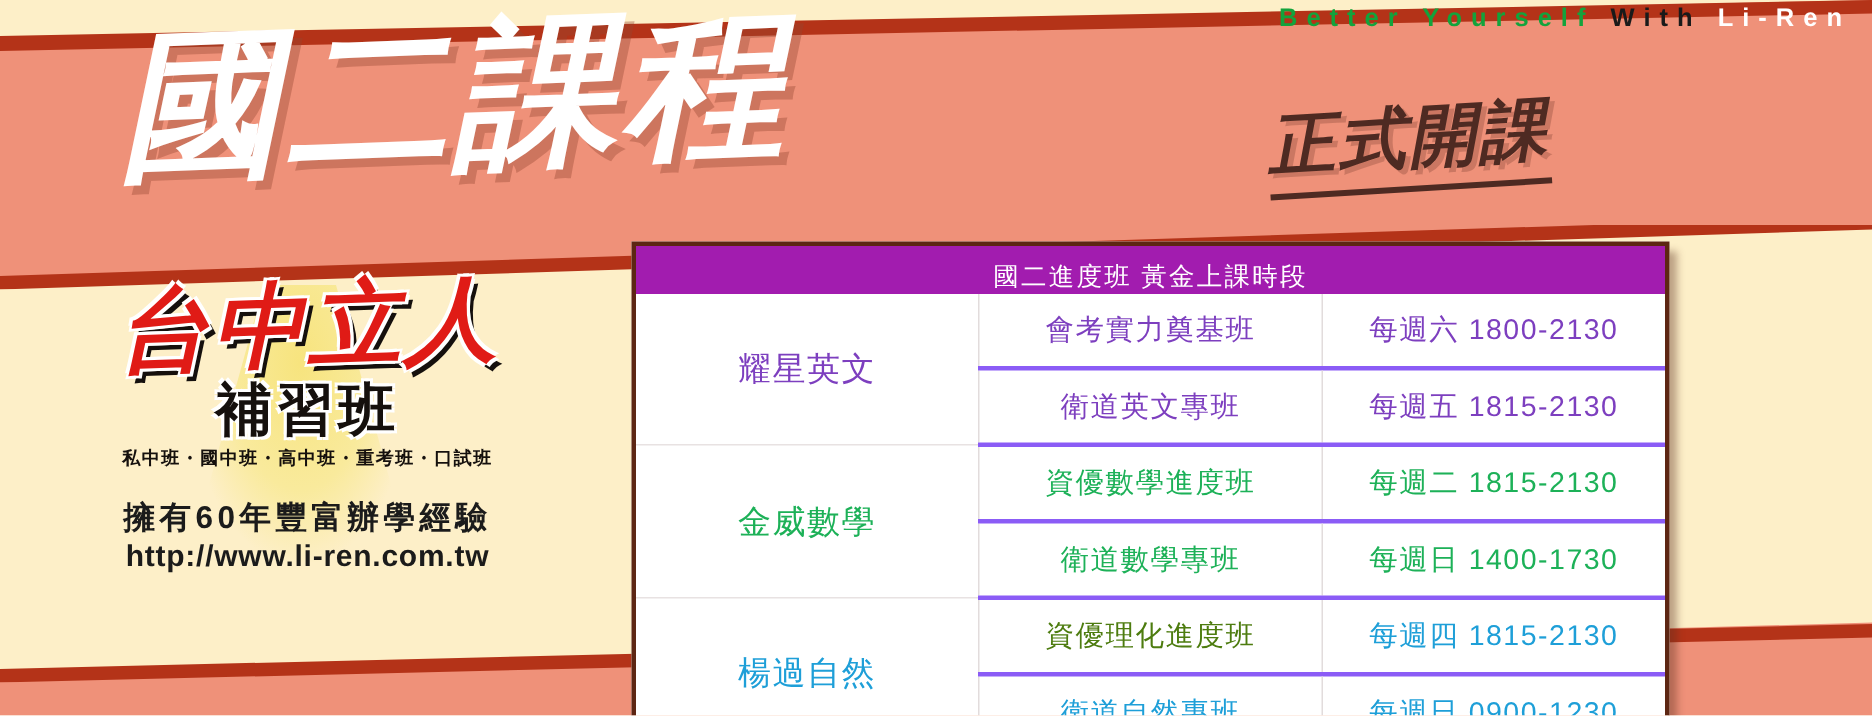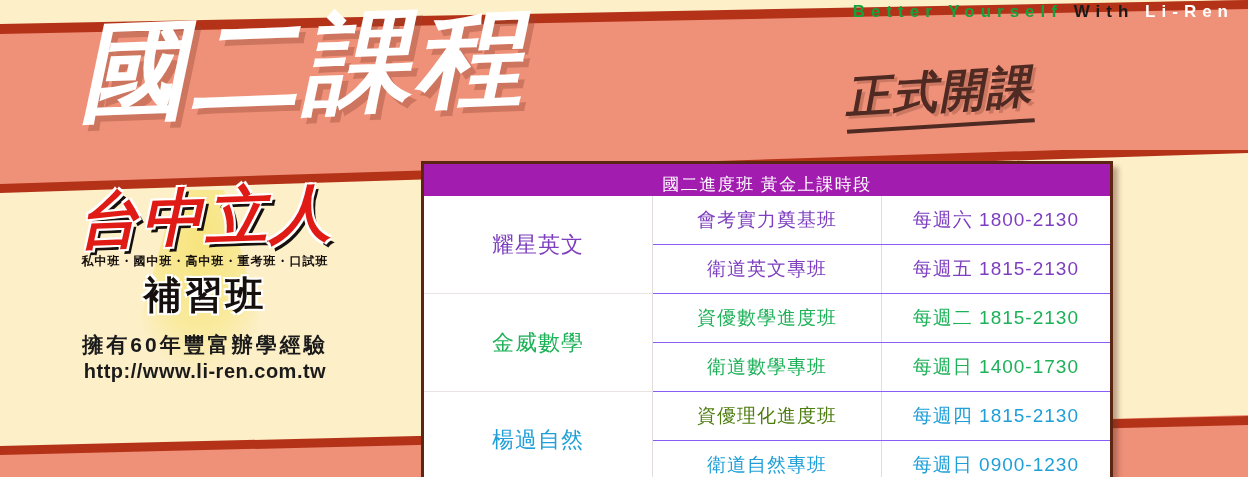--- a/index.html
+++ b/index.html
@@ -208,21 +208,21 @@
     letter-spacing: 1.5px;
     padding: 9px 0 0;
     text-align: center;
   }
   #schedule-table td {
     background: #ffffff;
     text-align: center;
     font-size: 19px;
     letter-spacing: 1px;
     padding: 11px 0;
-    border-bottom: 1px solid #8b5cf6;
+    border-bottom: 3px solid #8b5cf6;
     border-right: 1px solid #e2dcdc;
   }
   #schedule-table td:last-child { border-right: none; }
   #schedule-table tr:last-child td { border-bottom: none; }
   #schedule-table td.subject-cell {
     width: 148px;
     font-size: 22px;
     border-bottom: 1px solid #e8e2e2;
   }
   #schedule-table td.course-cell { width: 250px; }
@@ -245,22 +245,22 @@
     <span class="w-black">With</span>
     <span class="w-white">Li-Ren</span>
   </div>
 
   <div id="headline">國二課程</div>
   <div id="subhead">正式開課</div>
 
   <div id="logo">
     <div id="logo-glow"></div>
     <div id="logo-main">台中立人</div>
+    <div id="logo-sub">補習班</div>
     <div id="logo-classes">私中班・國中班・高中班・重考班・口試班</div>
-    <div id="logo-sub">補習班</div>
     <div id="logo-exp">擁有60年豐富辦學經驗</div>
     <div id="logo-url">http://www.li-ren.com.tw</div>
   </div>
 
   <div id="schedule-wrap">
     <table id="schedule-table">
       <thead>
         <tr>
           <th class="table-title" colspan="3">國二進度班 黃金上課時段</th>
         </tr>

